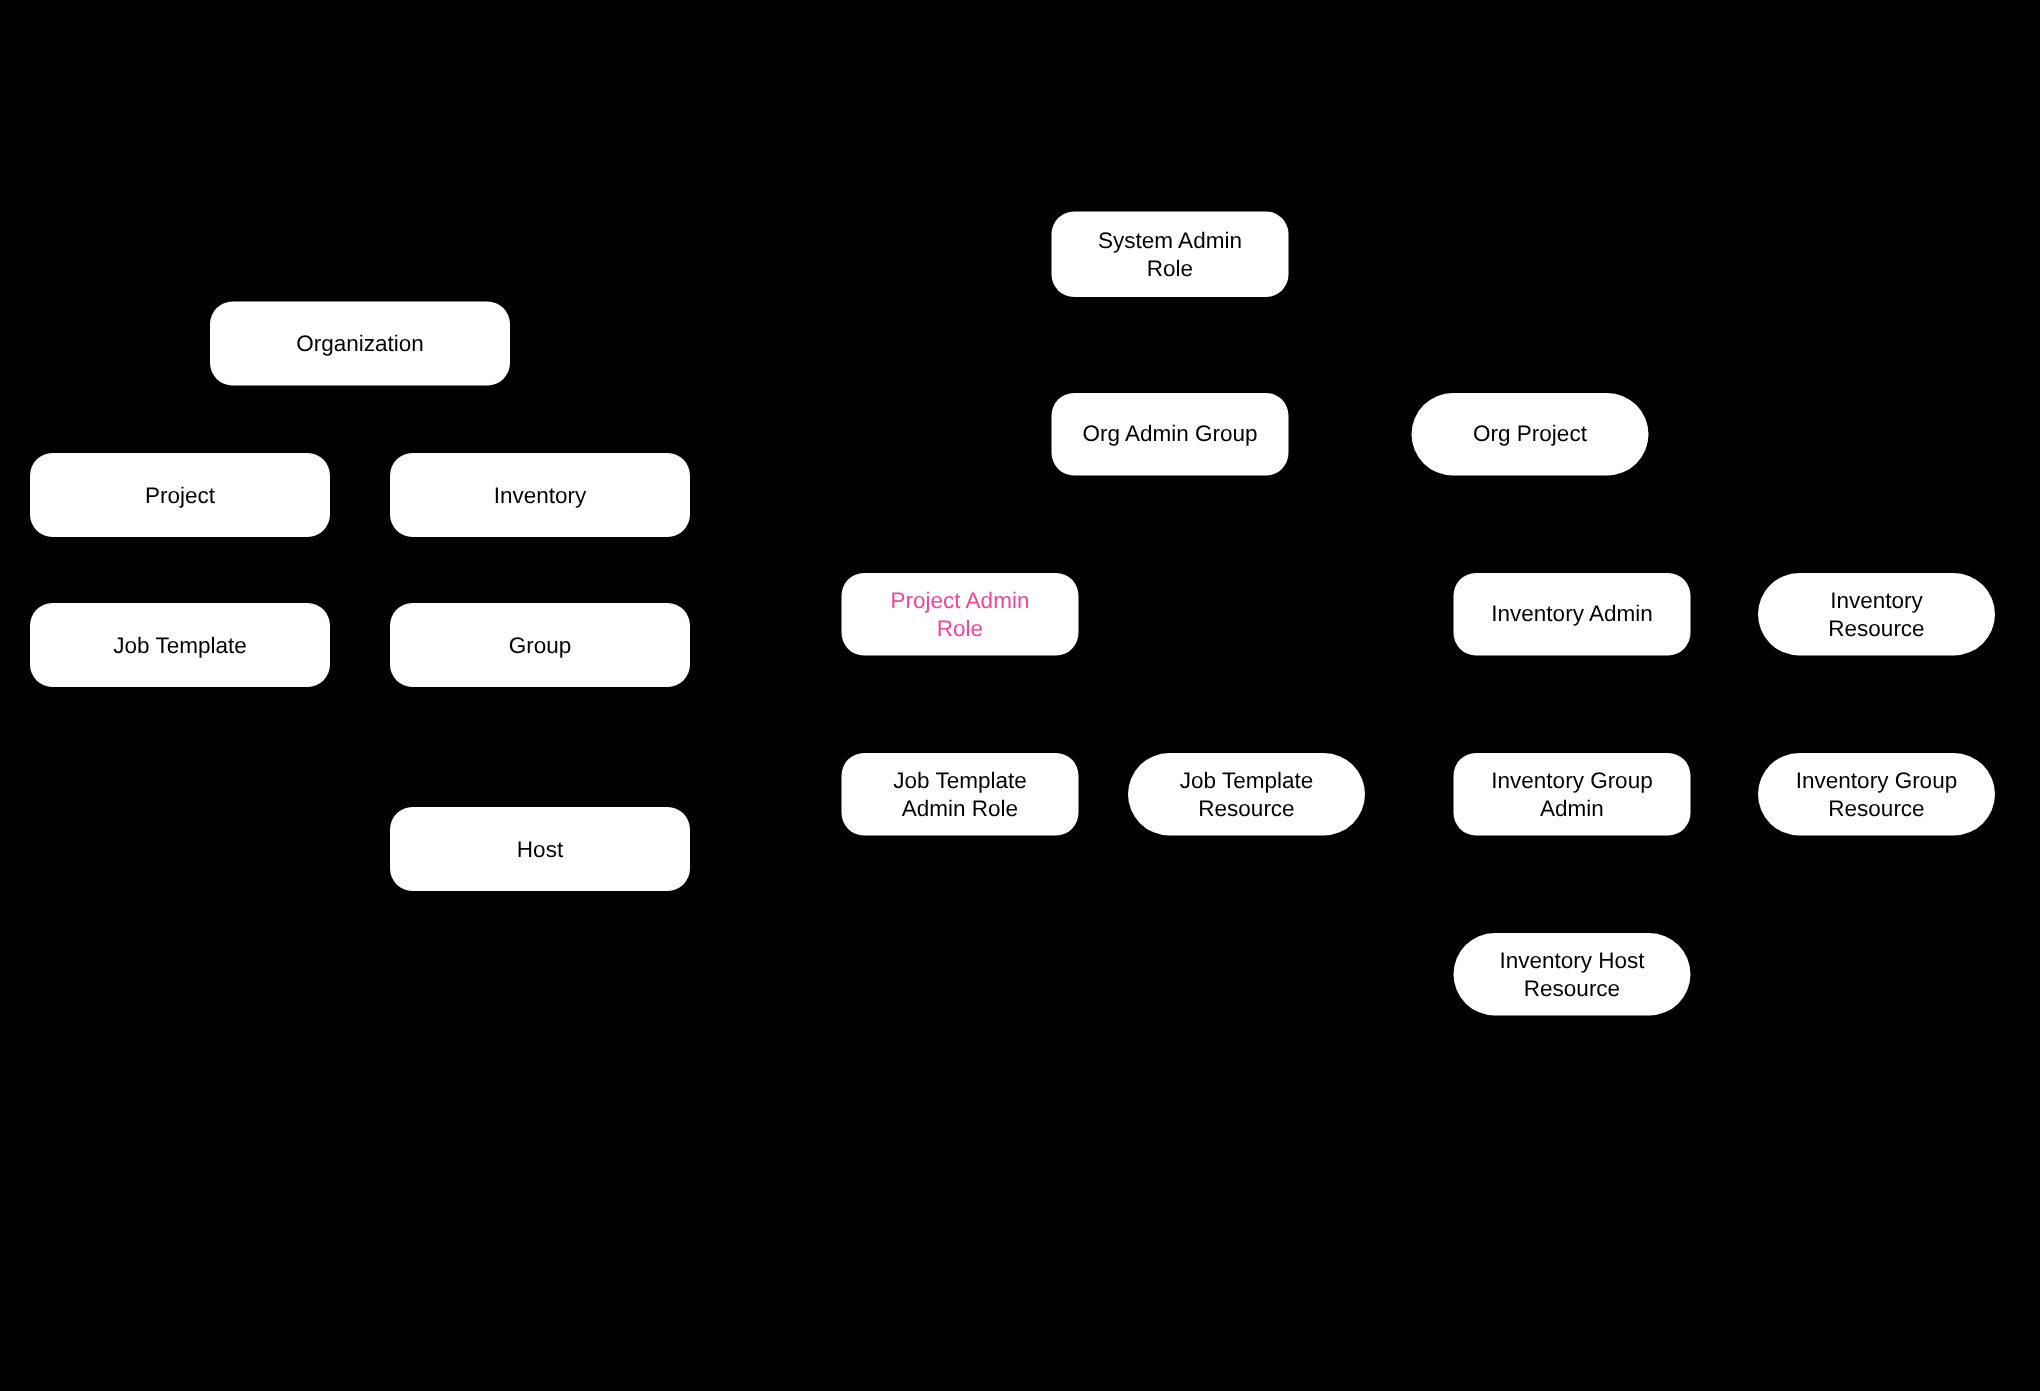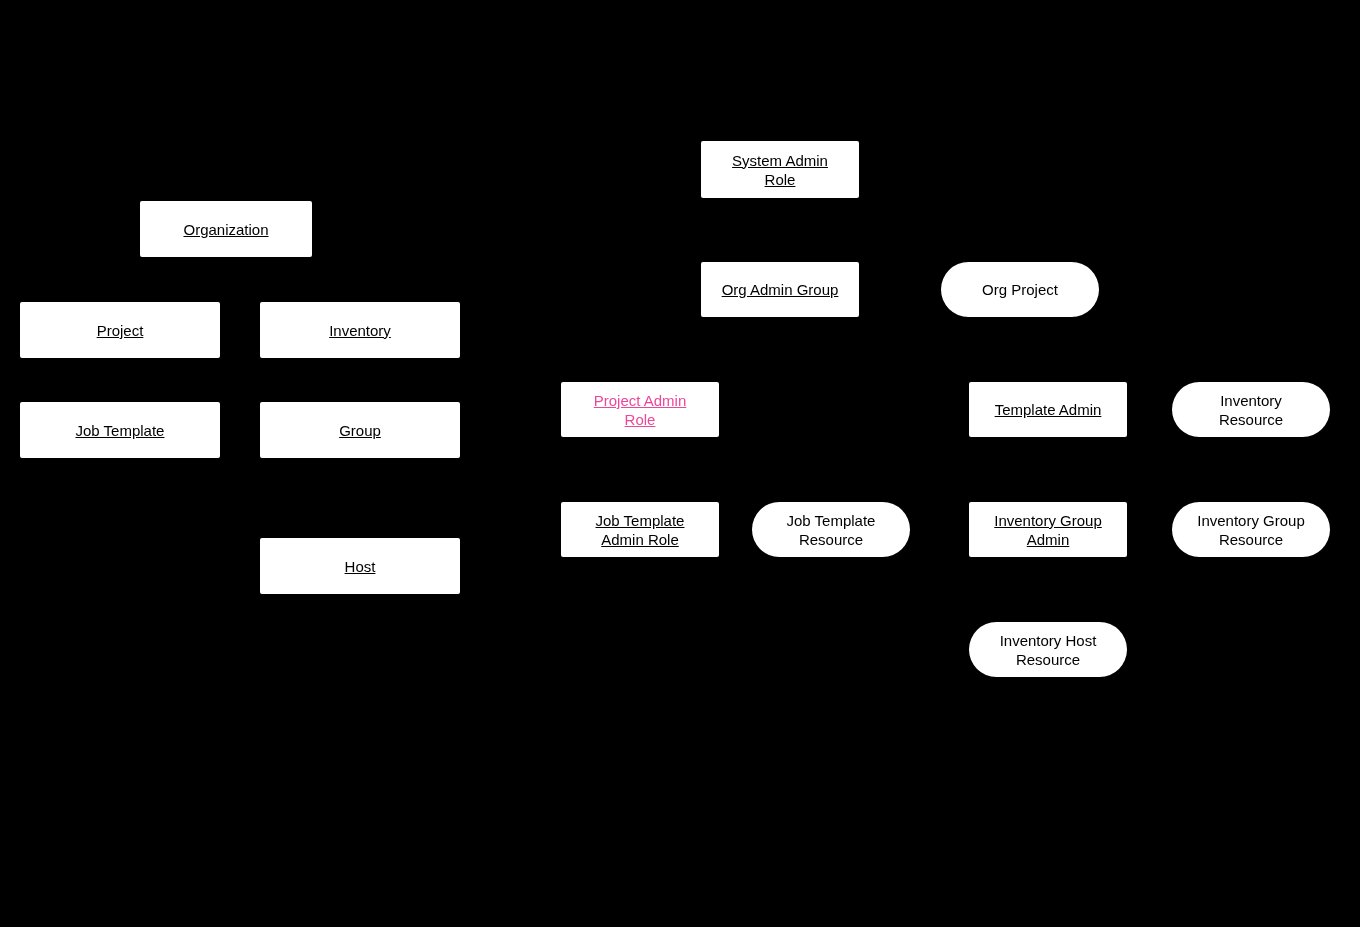--- a/index.html
+++ b/index.html
@@ -30,44 +30,43 @@
     align-items: center;
     justify-content: center;
     text-align: center;
     font-size: 15px;
     line-height: 19px;
     box-sizing: border-box;
     padding: 2px 6px;
     white-space: pre-line;
   }
   .rect {
-    border-radius: 2px;
-    text-decoration: underline;
+    border-radius: 15px;
   }
   .pill {
     border-radius: 999px;
   }
 </style>
 </head>
 <body>
 
 <div id="canvas">
-    <div class="node rect" style="left: 140px; top: 201px; width: 172px; height: 56px; background: rgb(255, 255, 255); color: rgb(0, 0, 0);">Organization</div>
+    <div class="node rect" style="left: 140px; top: 201px; width: 200px; height: 56px; background: rgb(255, 255, 255); color: rgb(0, 0, 0);">Organization</div>
     <div class="node rect" style="left: 20px; top: 302px; width: 200px; height: 56px; background: rgb(255, 255, 255); color: rgb(0, 0, 0);">Project</div>
     <div class="node rect" style="left: 260px; top: 302px; width: 200px; height: 56px; background: rgb(255, 255, 255); color: rgb(0, 0, 0);">Inventory</div>
     <div class="node rect" style="left: 20px; top: 402px; width: 200px; height: 56px; background: rgb(255, 255, 255); color: rgb(0, 0, 0);">Job Template</div>
     <div class="node rect" style="left: 260px; top: 402px; width: 200px; height: 56px; background: rgb(255, 255, 255); color: rgb(0, 0, 0);">Group</div>
     <div class="node rect" style="left: 260px; top: 502px; width: 200px; height: 56px; background: rgb(255, 255, 255); color: rgb(0, 0, 0); margin-top: 36px;">Host</div>
     <div class="node rect" style="left: 701px; top: 141px; width: 158px; height: 57px; background: rgb(255, 255, 255); color: rgb(0, 0, 0);">System Admin
 Role</div>
     <div class="node rect" style="left: 701px; top: 262px; width: 158px; height: 55px; background: rgb(255, 255, 255); color: rgb(0, 0, 0);">Org Admin Group</div>
     <div class="node pill" style="left: 941px; top: 262px; width: 158px; height: 55px; background: rgb(255, 255, 255); color: rgb(0, 0, 0);">Org Project</div>
     <div class="node rect" style="left: 561px; top: 382px; width: 158px; height: 55px; background: rgb(255, 255, 255); color: #ec4899;">Project Admin
 Role</div>
-    <div class="node rect" style="left: 969px; top: 382px; width: 158px; height: 55px; background: rgb(255, 255, 255); color: rgb(0, 0, 0);">Template Admin</div>
+    <div class="node rect" style="left: 969px; top: 382px; width: 158px; height: 55px; background: rgb(255, 255, 255); color: rgb(0, 0, 0);">Inventory Admin</div>
     <div class="node pill" style="left: 1172px; top: 382px; width: 158px; height: 55px; background: rgb(255, 255, 255); color: rgb(0, 0, 0);">Inventory
 Resource</div>
     <div class="node rect" style="left: 561px; top: 502px; width: 158px; height: 55px; background: rgb(255, 255, 255); color: rgb(0, 0, 0);">Job Template
 Admin Role</div>
     <div class="node pill" style="left: 752px; top: 502px; width: 158px; height: 55px; background: rgb(255, 255, 255); color: rgb(0, 0, 0);">Job Template
 Resource</div>
     <div class="node rect" style="left: 969px; top: 502px; width: 158px; height: 55px; background: rgb(255, 255, 255); color: rgb(0, 0, 0);">Inventory Group
 Admin</div>
     <div class="node pill" style="left: 1172px; top: 502px; width: 158px; height: 55px; background: rgb(255, 255, 255); color: rgb(0, 0, 0);">Inventory Group
 Resource</div>

